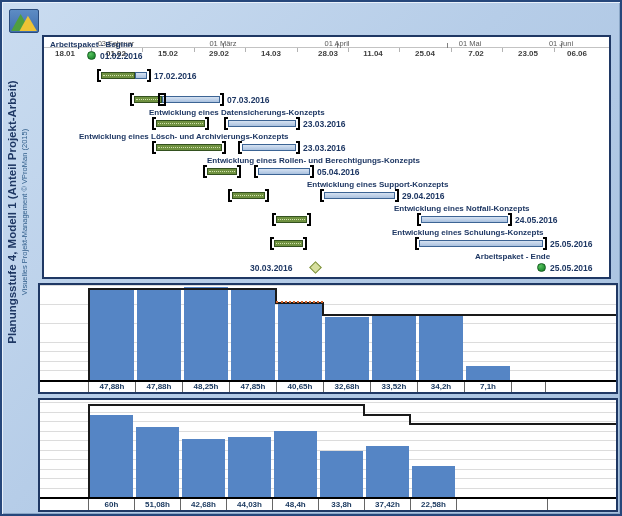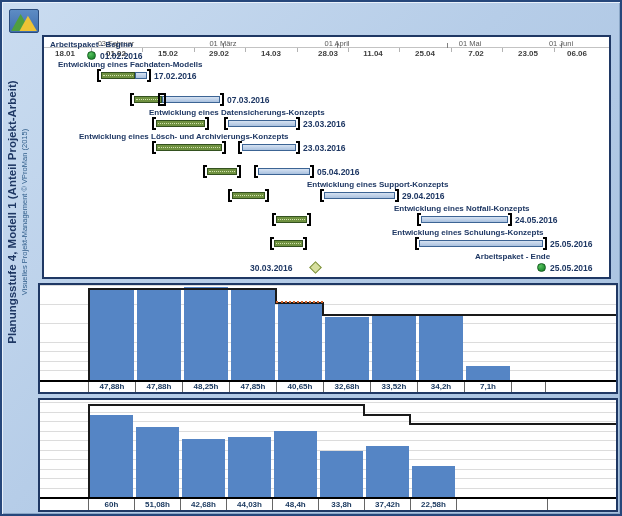--- a/index.html
+++ b/index.html
@@ -104,21 +104,20 @@
         <div class="g-tick" style="left: 381px;">25.04</div>
         <div class="g-wtick" style="left: 406.5px;"></div>
         <div class="g-tick" style="left: 432px;">7.02</div>
         <div class="g-wtick" style="left: 458px;"></div>
         <div class="g-tick" style="left: 484px;">23.05</div>
         <div class="g-wtick" style="left: 509.5px;"></div>
         <div class="g-tick" style="left: 533px;">06.06</div>
         <div class="t-label" style="left: 6px; top: 3px;">Arbeitspaket - Beginn</div>
         <div class="m-dot" style="left: 43px; top: 14px;"></div>
         <div class="t-date" style="left: 56px; top: 14px;">01.02.2016</div>
-        <div class="t-label" style="left: 14px; top: 23px;">Entwicklung eines Fachdaten-Modells</div>
         <div class="bar-g" style="left: 57px; top: 35px; width: 34px;"></div>
         <div class="bar-b" style="left: 91px; top: 35px; width: 12px;"></div>
         <div class="brk brk-l" style="left: 53px; top: 32px;"></div>
         <div class="brk brk-r" style="left: 103px; top: 32px;"></div>
         <div class="t-date" style="left: 110px; top: 34px;">17.02.2016</div>
         <div class="bar-g" style="left: 90px; top: 59px; width: 28px;"></div>
         <div class="bar-b" style="left: 118px; top: 59px; width: 58px;"></div>
         <div class="brk brk-l" style="left: 86px; top: 56px;"></div>
         <div class="brk brk-r" style="left: 118px; top: 56px;"></div>
         <div class="brk brk-l" style="left: 114px; top: 56px;"></div>
@@ -133,20 +132,21 @@
         <div class="brk brk-r" style="left: 252px; top: 80px;"></div>
         <div class="t-date" style="left: 259px; top: 82px;">23.03.2016</div>
         <div class="t-label" style="left: 35px; top: 95px;">Entwicklung eines Lösch- und Archivierungs-Konzepts</div>
         <div class="bar-g" style="left: 112px; top: 107px; width: 66px;"></div>
         <div class="bar-b" style="left: 198px; top: 107px; width: 54px;"></div>
         <div class="brk brk-l" style="left: 108px; top: 104px;"></div>
         <div class="brk brk-r" style="left: 178px; top: 104px;"></div>
         <div class="brk brk-l" style="left: 194px; top: 104px;"></div>
         <div class="brk brk-r" style="left: 252px; top: 104px;"></div>
         <div class="t-date" style="left: 259px; top: 106px;">23.03.2016</div>
+        <div class="t-label" style="left: 163px; top: 119px;">Entwicklung eines Rollen- und Berechtigungs-Konzepts</div>
         <div class="bar-g" style="left: 163px; top: 131px; width: 30px;"></div>
         <div class="bar-b" style="left: 214px; top: 131px; width: 52px;"></div>
         <div class="brk brk-l" style="left: 159px; top: 128px;"></div>
         <div class="brk brk-r" style="left: 193px; top: 128px;"></div>
         <div class="brk brk-l" style="left: 210px; top: 128px;"></div>
         <div class="brk brk-r" style="left: 266px; top: 128px;"></div>
         <div class="t-date" style="left: 273px; top: 130px;">05.04.2016</div>
         <div class="t-label" style="left: 263px; top: 143px;">Entwicklung eines Support-Konzepts</div>
         <div class="bar-g" style="left: 188px; top: 155px; width: 33px;"></div>
         <div class="bar-b" style="left: 280px; top: 155px; width: 71px;"></div>

